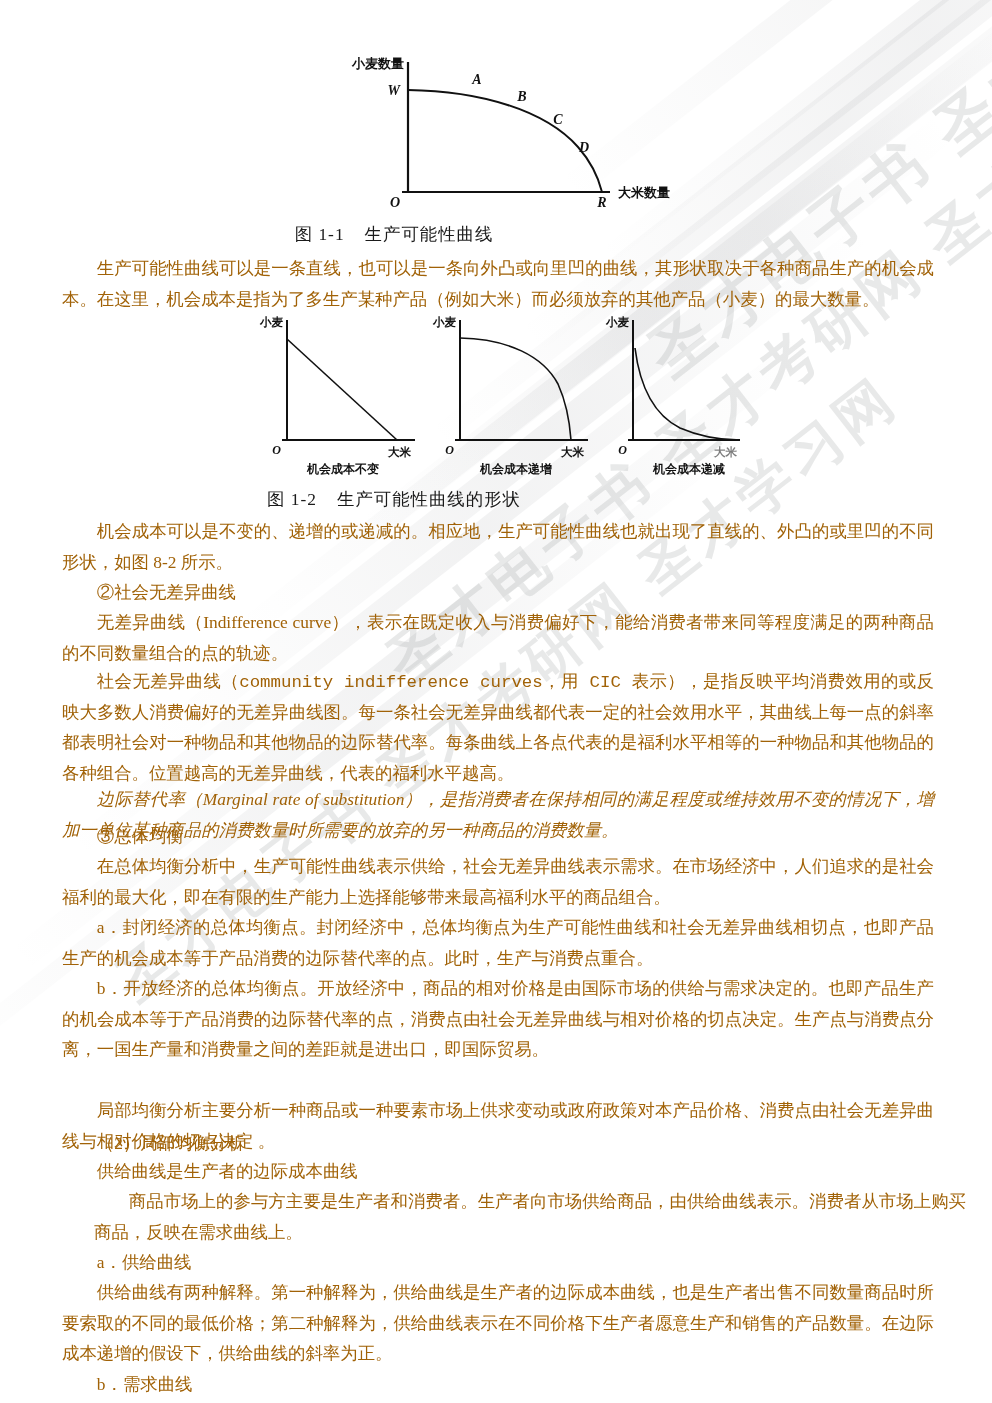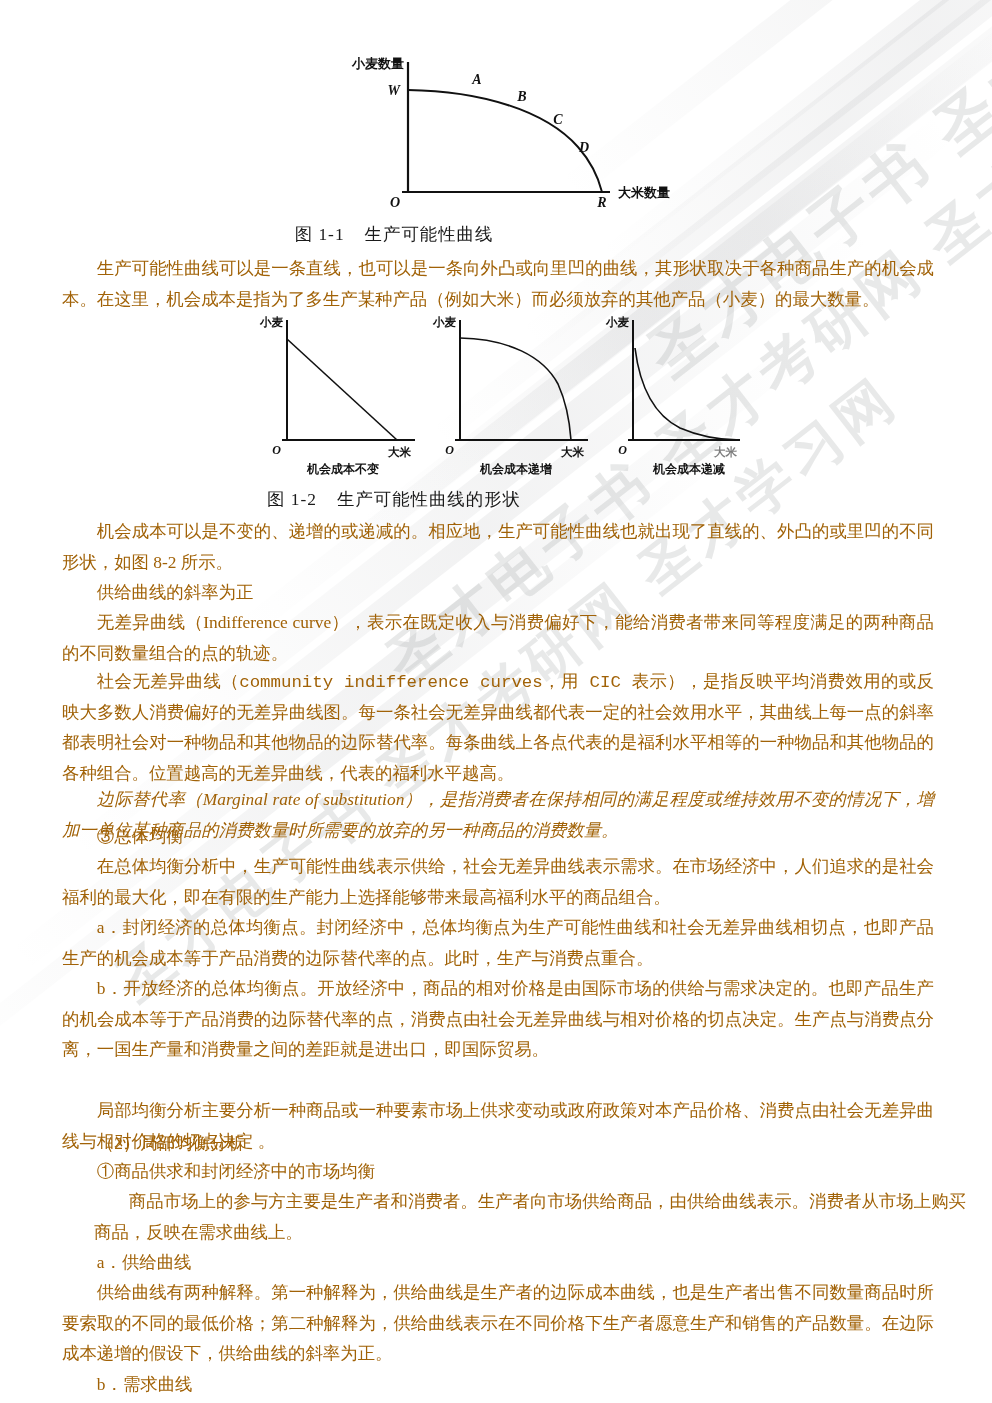--- a/index.html
+++ b/index.html
@@ -207,31 +207,31 @@
           <text class="sub-cap" x="449" y="161" text-anchor="middle">机会成本递减</text>
         </g>
       </svg>
     </div>
 
     <div class="fig-caption" style="top:487px;text-align:center;">
       <span class="cap-num">图 1-2</span><span>生产可能性曲线的形状</span>
     </div>
 
     <div class="para" style="top:516px;">机会成本可以是不变的、递增的或递减的。相应地，生产可能性曲线也就出现了直线的、外凸的或里凹的不同形状，如图 8-2 所示。</div>
-    <div class="para" style="top:577px;">供给曲线的斜率为正</div>
+    <div class="para" style="top:577px;">②社会无差异曲线</div>
     <div class="para" style="top:607px;">无差异曲线（Indifference curve），表示在既定收入与消费偏好下，能给消费者带来同等程度满足的两种商品的不同数量组合的点的轨迹。</div>
     <div class="para" style="top:668px;font-family:Liberation Mono, monospace;">社会无差异曲线（community indifference curves，用 CIC 表示），是指反映平均消费效用的或反映大多数人消费偏好的无差异曲线图。每一条社会无差异曲线都代表一定的社会效用水平，其曲线上每一点的斜率都表明社会对一种物品和其他物品的边际替代率。每条曲线上各点代表的是福利水平相等的一种物品和其他物品的各种组合。位置越高的无差异曲线，代表的福利水平越高。</div>
     <div class="para" style="top:784px;font-style:italic;">边际替代率（Marginal rate of substitution），是指消费者在保持相同的满足程度或维持效用不变的情况下，增加一单位某种商品的消费数量时所需要的放弃的另一种商品的消费数量。</div>
     <div class="para" style="top:821px;">③总体均衡</div>
     <div class="para" style="top:851px;">在总体均衡分析中，生产可能性曲线表示供给，社会无差异曲线表示需求。在市场经济中，人们追求的是社会福利的最大化，即在有限的生产能力上选择能够带来最高福利水平的商品组合。</div>
     <div class="para" style="top:912px;">a．封闭经济的总体均衡点。封闭经济中，总体均衡点为生产可能性曲线和社会无差异曲线相切点，也即产品生产的机会成本等于产品消费的边际替代率的点。此时，生产与消费点重合。</div>
     <div class="para" style="top:973px;">b．开放经济的总体均衡点。开放经济中，商品的相对价格是由国际市场的供给与需求决定的。也即产品生产的机会成本等于产品消费的边际替代率的点，消费点由社会无差异曲线与相对价格的切点决定。生产点与消费点分离，一国生产量和消费量之间的差距就是进出口，即国际贸易。</div>
     <div class="para" style="top:1128px;">（2）局部均衡分析</div>
     <div class="para" style="top:1095px;">局部均衡分析主要分析一种商品或一种要素市场上供求变动或政府政策对本产品价格、消费点由社会无差异曲线与相对价格的切点决定 。</div>
-    <div class="para" style="top:1156px;">①商品供求和封闭经济中的市场均衡</div>
+    <div class="para" style="top:1156px;">供给曲线是生产者的边际成本曲线</div>
     <div class="para" style="top:1186px;margin-left:32px;">商品市场上的参与方主要是生产者和消费者。生产者向市场供给商品，由供给曲线表示。消费者从市场上购买商品，反映在需求曲线上。</div>
     <div class="para" style="top:1247px;">a．供给曲线</div>
     <div class="para" style="top:1277px;">供给曲线有两种解释。第一种解释为，供给曲线是生产者的边际成本曲线，也是生产者出售不同数量商品时所要索取的不同的最低价格；第二种解释为，供给曲线表示在不同价格下生产者愿意生产和销售的产品数量。在边际成本递增的假设下，供给曲线的斜率为正。</div>
     <div class="para" style="top:1369px;">b．需求曲线</div>
     <div class="para" style="top:1399px;">需求曲线也两种解释。第一种解释为，需求曲线表示在给定收入或预算约束的情况下，消费者在购买不同数量的商品时愿意支付的价格；第二种解释为，需求曲线反映了不同价格下消费者愿意和能够购买的商品数量。需</div>
 
   </div>
 </div>
 
 </body></html>

